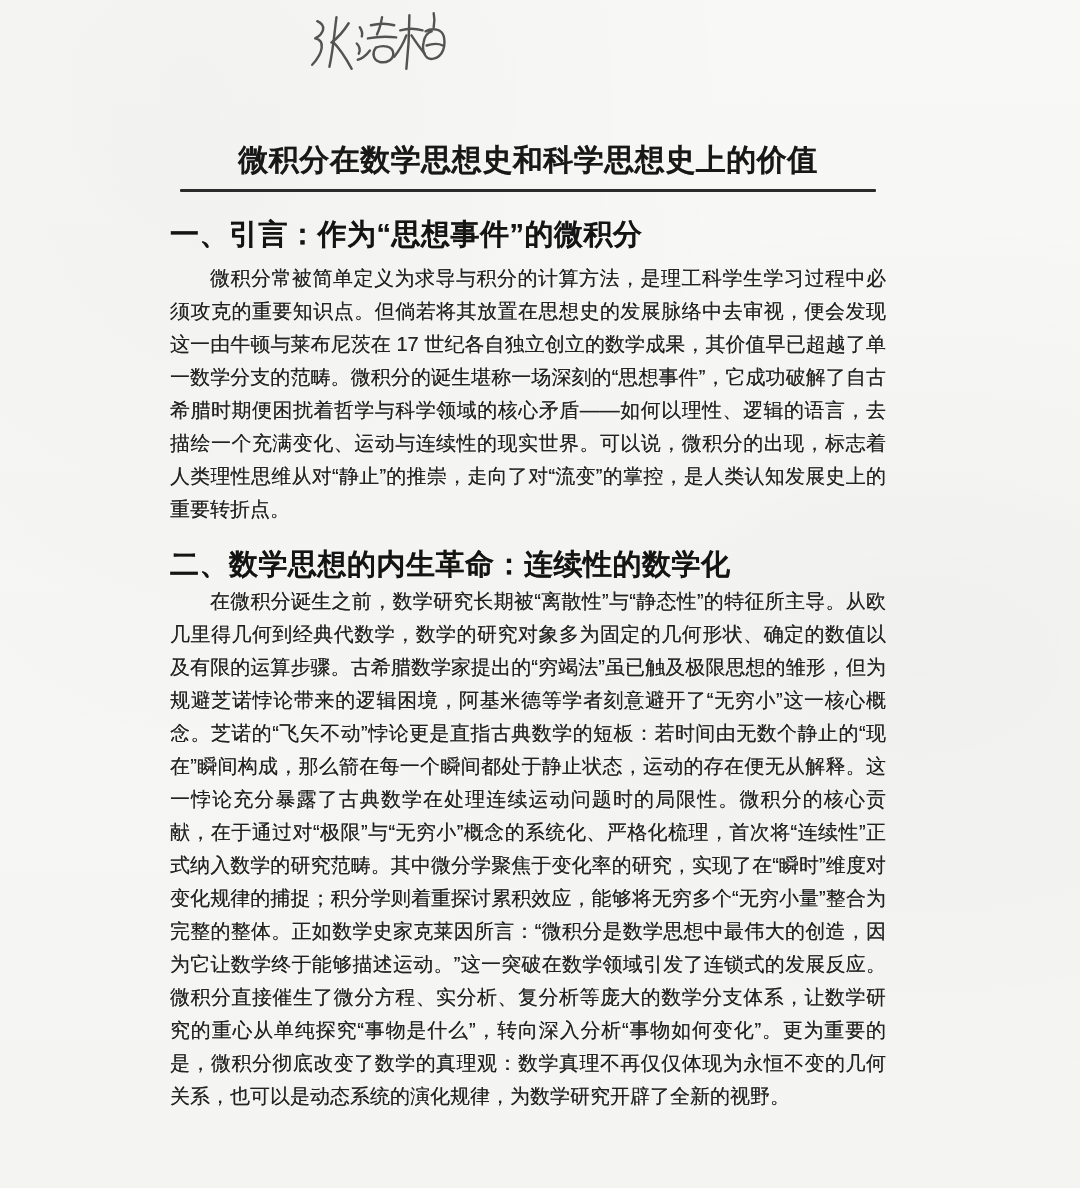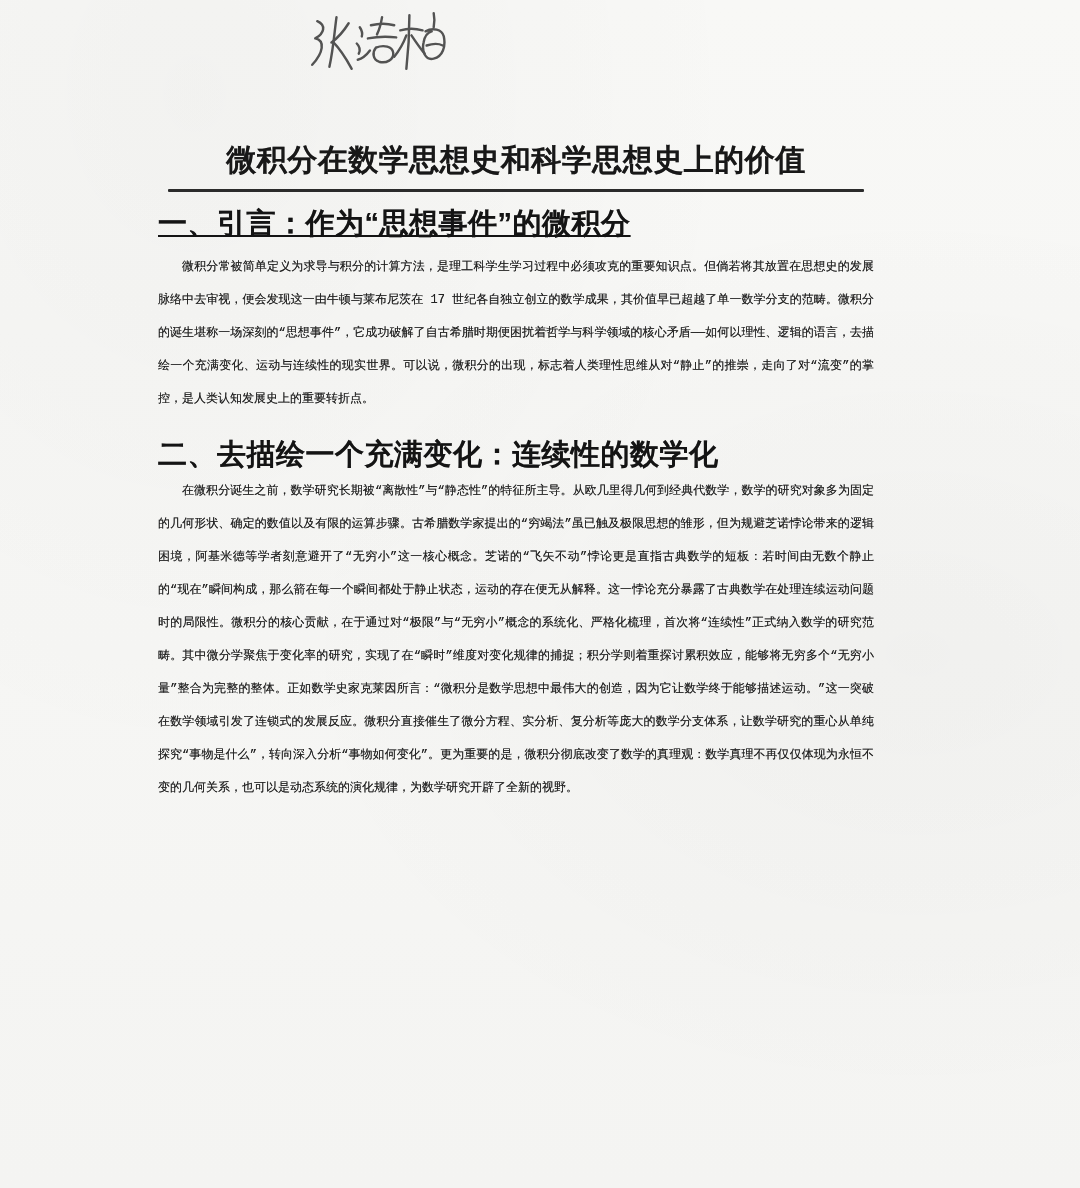--- a/index.html
+++ b/index.html
@@ -23,21 +23,21 @@
   .signature {
     position: absolute;
     left: 296px;
     top: 6px;
     width: 162px;
     height: 76px;
     opacity: 0.88;
   }
   .content {
     position: absolute;
-    left: 158px;
+    left: 170px;
     top: 0;
     width: 716px;
   }
   .doc-title {
     margin: 140px 0 0 0;
     height: 40px;
     line-height: 40px;
     font-size: 30px;
     font-weight: bold;
     text-align: center;
@@ -57,33 +57,32 @@
     height: 38px;
     line-height: 38px;
     font-size: 29px;
     font-weight: bold;
     letter-spacing: 0.5px;
     color: #141414;
     text-shadow: 0 0 0.6px rgba(20,20,20,0.55);
     white-space: nowrap;
     margin: 0;
   }
-  .heading-1 { margin-top: 12px; text-decoration: underline; }
+  .heading-1 { margin-top: 23px; }
   .heading-2 { margin-top: 19px; }
   .body-para {
     margin: 0;
-    font-size: 12px;
+    font-size: 20px;
     line-height: 33px;
     text-align: justify;
     text-justify: inter-character;
     word-break: break-all;
     text-indent: 2em;
     color: #222222;
     text-shadow: 0 0 0.5px rgba(30,30,30,0.65);
-    font-family: Liberation Mono, monospace;
   }
   .para-1 { margin-top: 9px; }
   .para-2 { margin-top: 2px; }
   .sig-stroke {
     fill: none;
     stroke: #3d3d3d;
     stroke-width: 2.4;
     stroke-linecap: round;
     stroke-linejoin: round;
   }
@@ -120,18 +119,18 @@
   <div class="content">
 
     <h1 class="doc-title">微积分在数学思想史和科学思想史上的价值</h1>
 
     <div class="title-rule"></div>
 
     <h2 class="section-heading heading-1">一、引言：作为“思想事件”的微积分</h2>
 
     <p class="body-para para-1">微积分常被简单定义为求导与积分的计算方法，是理工科学生学习过程中必须攻克的重要知识点。但倘若将其放置在思想史的发展脉络中去审视，便会发现这一由牛顿与莱布尼茨在 17 世纪各自独立创立的数学成果，其价值早已超越了单一数学分支的范畴。微积分的诞生堪称一场深刻的“思想事件”，它成功破解了自古希腊时期便困扰着哲学与科学领域的核心矛盾——如何以理性、逻辑的语言，去描绘一个充满变化、运动与连续性的现实世界。可以说，微积分的出现，标志着人类理性思维从对“静止”的推崇，走向了对“流变”的掌控，是人类认知发展史上的重要转折点。</p>
 
-    <h2 class="section-heading heading-2">二、去描绘一个充满变化：连续性的数学化</h2>
+    <h2 class="section-heading heading-2">二、数学思想的内生革命：连续性的数学化</h2>
 
     <p class="body-para para-2">在微积分诞生之前，数学研究长期被“离散性”与“静态性”的特征所主导。从欧几里得几何到经典代数学，数学的研究对象多为固定的几何形状、确定的数值以及有限的运算步骤。古希腊数学家提出的“穷竭法”虽已触及极限思想的雏形，但为规避芝诺悖论带来的逻辑困境，阿基米德等学者刻意避开了“无穷小”这一核心概念。芝诺的“飞矢不动”悖论更是直指古典数学的短板：若时间由无数个静止的“现在”瞬间构成，那么箭在每一个瞬间都处于静止状态，运动的存在便无从解释。这一悖论充分暴露了古典数学在处理连续运动问题时的局限性。微积分的核心贡献，在于通过对“极限”与“无穷小”概念的系统化、严格化梳理，首次将“连续性”正式纳入数学的研究范畴。其中微分学聚焦于变化率的研究，实现了在“瞬时”维度对变化规律的捕捉；积分学则着重探讨累积效应，能够将无穷多个“无穷小量”整合为完整的整体。正如数学史家克莱因所言：“微积分是数学思想中最伟大的创造，因为它让数学终于能够描述运动。”这一突破在数学领域引发了连锁式的发展反应。微积分直接催生了微分方程、实分析、复分析等庞大的数学分支体系，让数学研究的重心从单纯探究“事物是什么”，转向深入分析“事物如何变化”。更为重要的是，微积分彻底改变了数学的真理观：数学真理不再仅仅体现为永恒不变的几何关系，也可以是动态系统的演化规律，为数学研究开辟了全新的视野。</p>
 
   </div>
 </div>
 
 </body></html>

